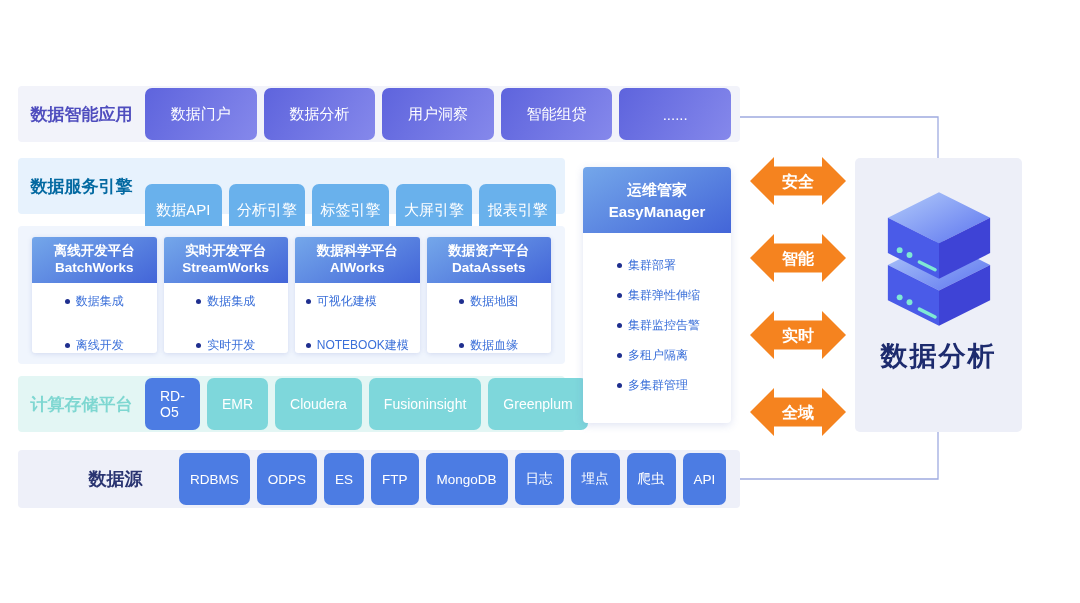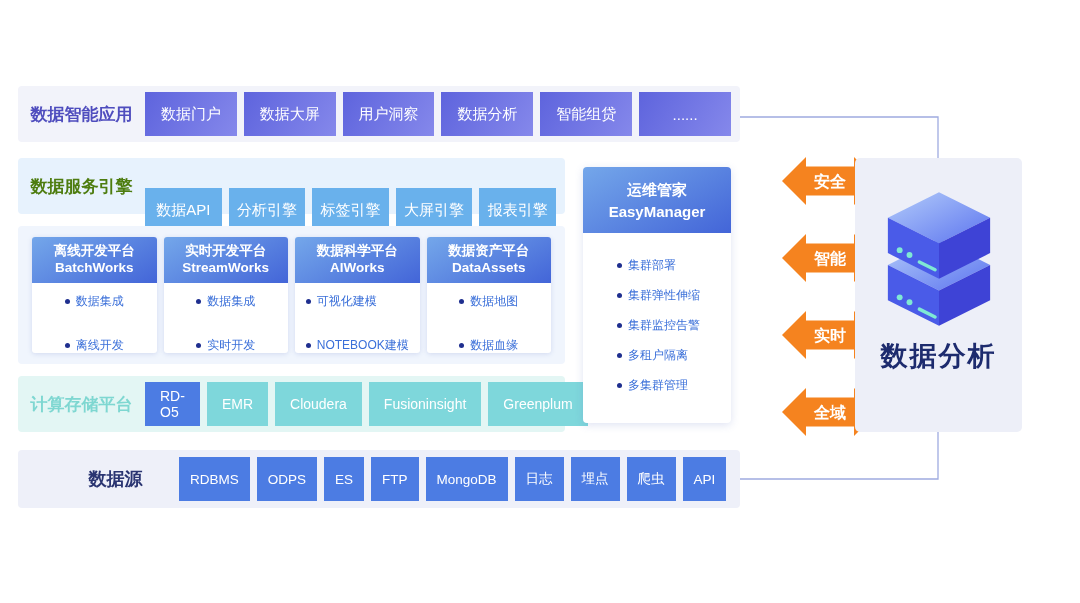--- a/index.html
+++ b/index.html
@@ -4,28 +4,28 @@
 <style>
   html,body{margin:0;padding:0;background:#fff;}
   .canvas{position:relative;width:1080px;height:603px;background:#ffffff;overflow:hidden;
           font-family:Liberation Sans, sans-serif;}
   svg.connectors{position:absolute;left:0;top:0;z-index:0;pointer-events:none;}
 
   
   .band{position:absolute;display:flex;align-items:center;border-radius:4px;z-index:1;box-sizing:border-box;}
   .band .label{flex:0 0 127px;text-align:center;font-weight:bold;}
   .chips{flex:1;display:flex;gap:7px;height:44px;margin-right:9px;align-items:center;}
-  .chip{display:flex;align-items:center;justify-content:center;color:#fff;border-radius:0;height:44px;cursor:pointer;}
+  .chip{display:flex;align-items:center;justify-content:center;color:#fff;border-radius:7px;height:52px;cursor:pointer;}
 
   .r1{left:18px;top:86px;width:722px;height:56px;background:#F2F3FA;}
   .r1 .label{color:#4F4DBE;font-size:17px;}
   .r1 .chip{flex:1;background:linear-gradient(120deg,#5E64DD,#8588EB);font-size:15px;}
 
   .r2{left:18px;top:158px;width:547px;height:56px;background:#E7F2FD;}
-  .r2 .label{color:#4d7c0f;font-size:17px;}
+  .r2 .label{color:#0369a1;font-size:17px;}
   .r2 .chip{flex:1;background:#69B1EC;font-size:15px;margin-top:48px;}
 
   .platforms{position:absolute;left:18px;top:226px;width:547px;height:138px;background:#F0F5FD;
              border-radius:4px;display:flex;gap:7px;padding:11px 14px;box-sizing:border-box;z-index:1;}
   .pcard{flex:1;background:#fff;border-radius:3px;box-shadow:0 1px 5px rgba(90,110,190,.20);
          display:flex;flex-direction:column;overflow:hidden;}
   .pcard-head{min-height:46px;display:flex;flex-direction:column;justify-content:center;
               background:linear-gradient(150deg,#74A7EA,#4365D8);color:#fff;font-weight:bold;
               font-size:13.5px;line-height:1.25;text-align:center;}
   .pcard-body{flex:1;display:flex;justify-content:center;padding-top:10px;}
@@ -46,21 +46,21 @@
   .em{position:absolute;left:583px;top:167px;width:148px;height:256px;background:#fff;border-radius:4px;
       box-shadow:0 2px 8px rgba(90,110,190,.20);overflow:hidden;z-index:1;}
   .em-head{height:66px;display:flex;flex-direction:column;align-items:center;justify-content:center;gap:3px;
            background:linear-gradient(150deg,#74A7EA,#4365D8);color:#fff;font-weight:bold;font-size:15px;}
   .em-body{padding:24px 0 0 34px;display:flex;flex-direction:column;gap:13px;}
   .em .bitem{font-size:12px;}
   .em .bitem.muted{color:#8FD2DE;margin-top:40px;}
   .em .bitem.muted .dot{background:#8FD2DE;}
 
   
-  .arrow{position:absolute;left:782px;width:96px;height:48px;z-index:1;text-align:center;}
+  .arrow{position:absolute;left:750px;width:96px;height:48px;z-index:1;text-align:center;}
 
   
   .biz{position:absolute;left:855px;top:158px;width:167px;height:274px;background:#EDEFF8;border-radius:5px;
        display:flex;flex-direction:column;align-items:center;z-index:1;}
   .biz .icon{margin-top:34px;}
   .biz .biz-label{margin-top:12px;font-size:27px;font-weight:bold;color:#1D2B6E;letter-spacing:2px;}
 </style>
 </head>
 <body>
 
@@ -69,23 +69,22 @@
   <svg class="connectors" width="1080" height="603">
     <path d="M730,117 H938 V158" fill="none" stroke="#9FABE0" stroke-width="1.3"></path>
     <path d="M730,479 H938 V432" fill="none" stroke="#9FABE0" stroke-width="1.3"></path>
   </svg>
 
   <div class="band r1">
     <div class="label">数据智能应用</div>
 
     <div class="chips">
       <div class="chip">数据门户</div>
-      <div class="chip">数据大屏</div>
+      <div class="chip">数据分析</div>
       <div class="chip">用户洞察</div>
-      <div class="chip">数据分析</div>
       <div class="chip">智能组贷</div>
       <div class="chip">......</div>
     </div>
   </div>
 
   <div class="band r2">
     <div class="label">数据服务引擎</div>
     <div class="chips">
       <div class="chip">数据API</div>
       <div class="chip">分析引擎</div>

